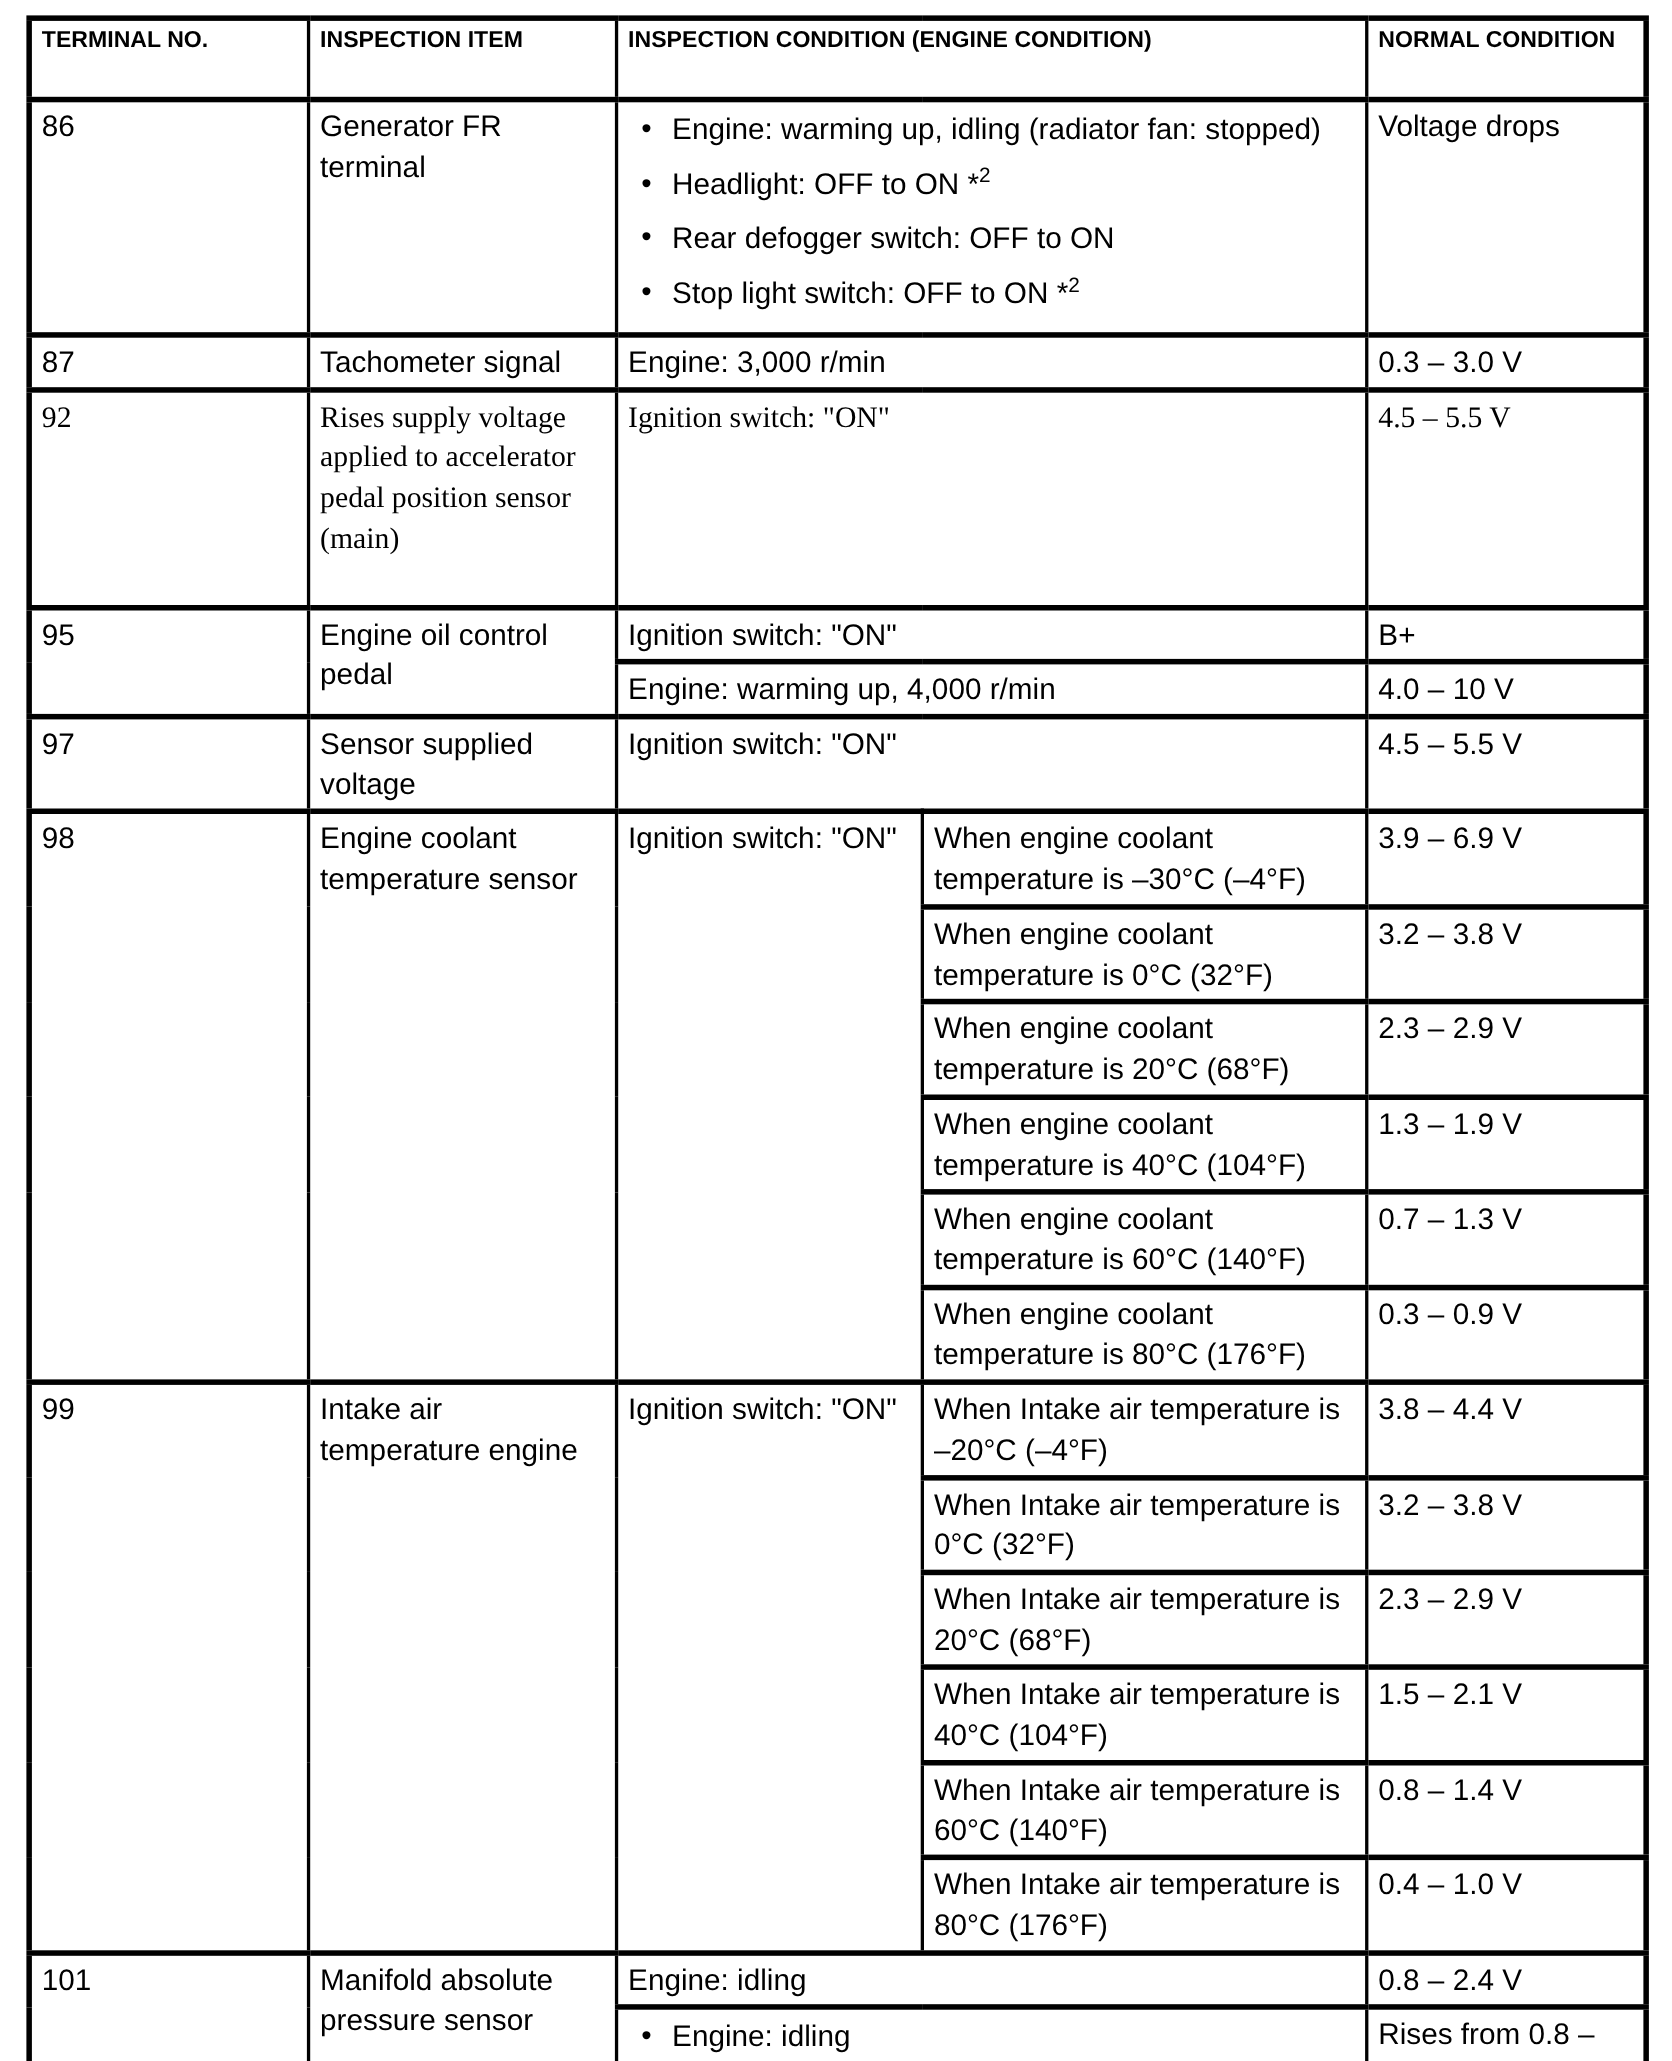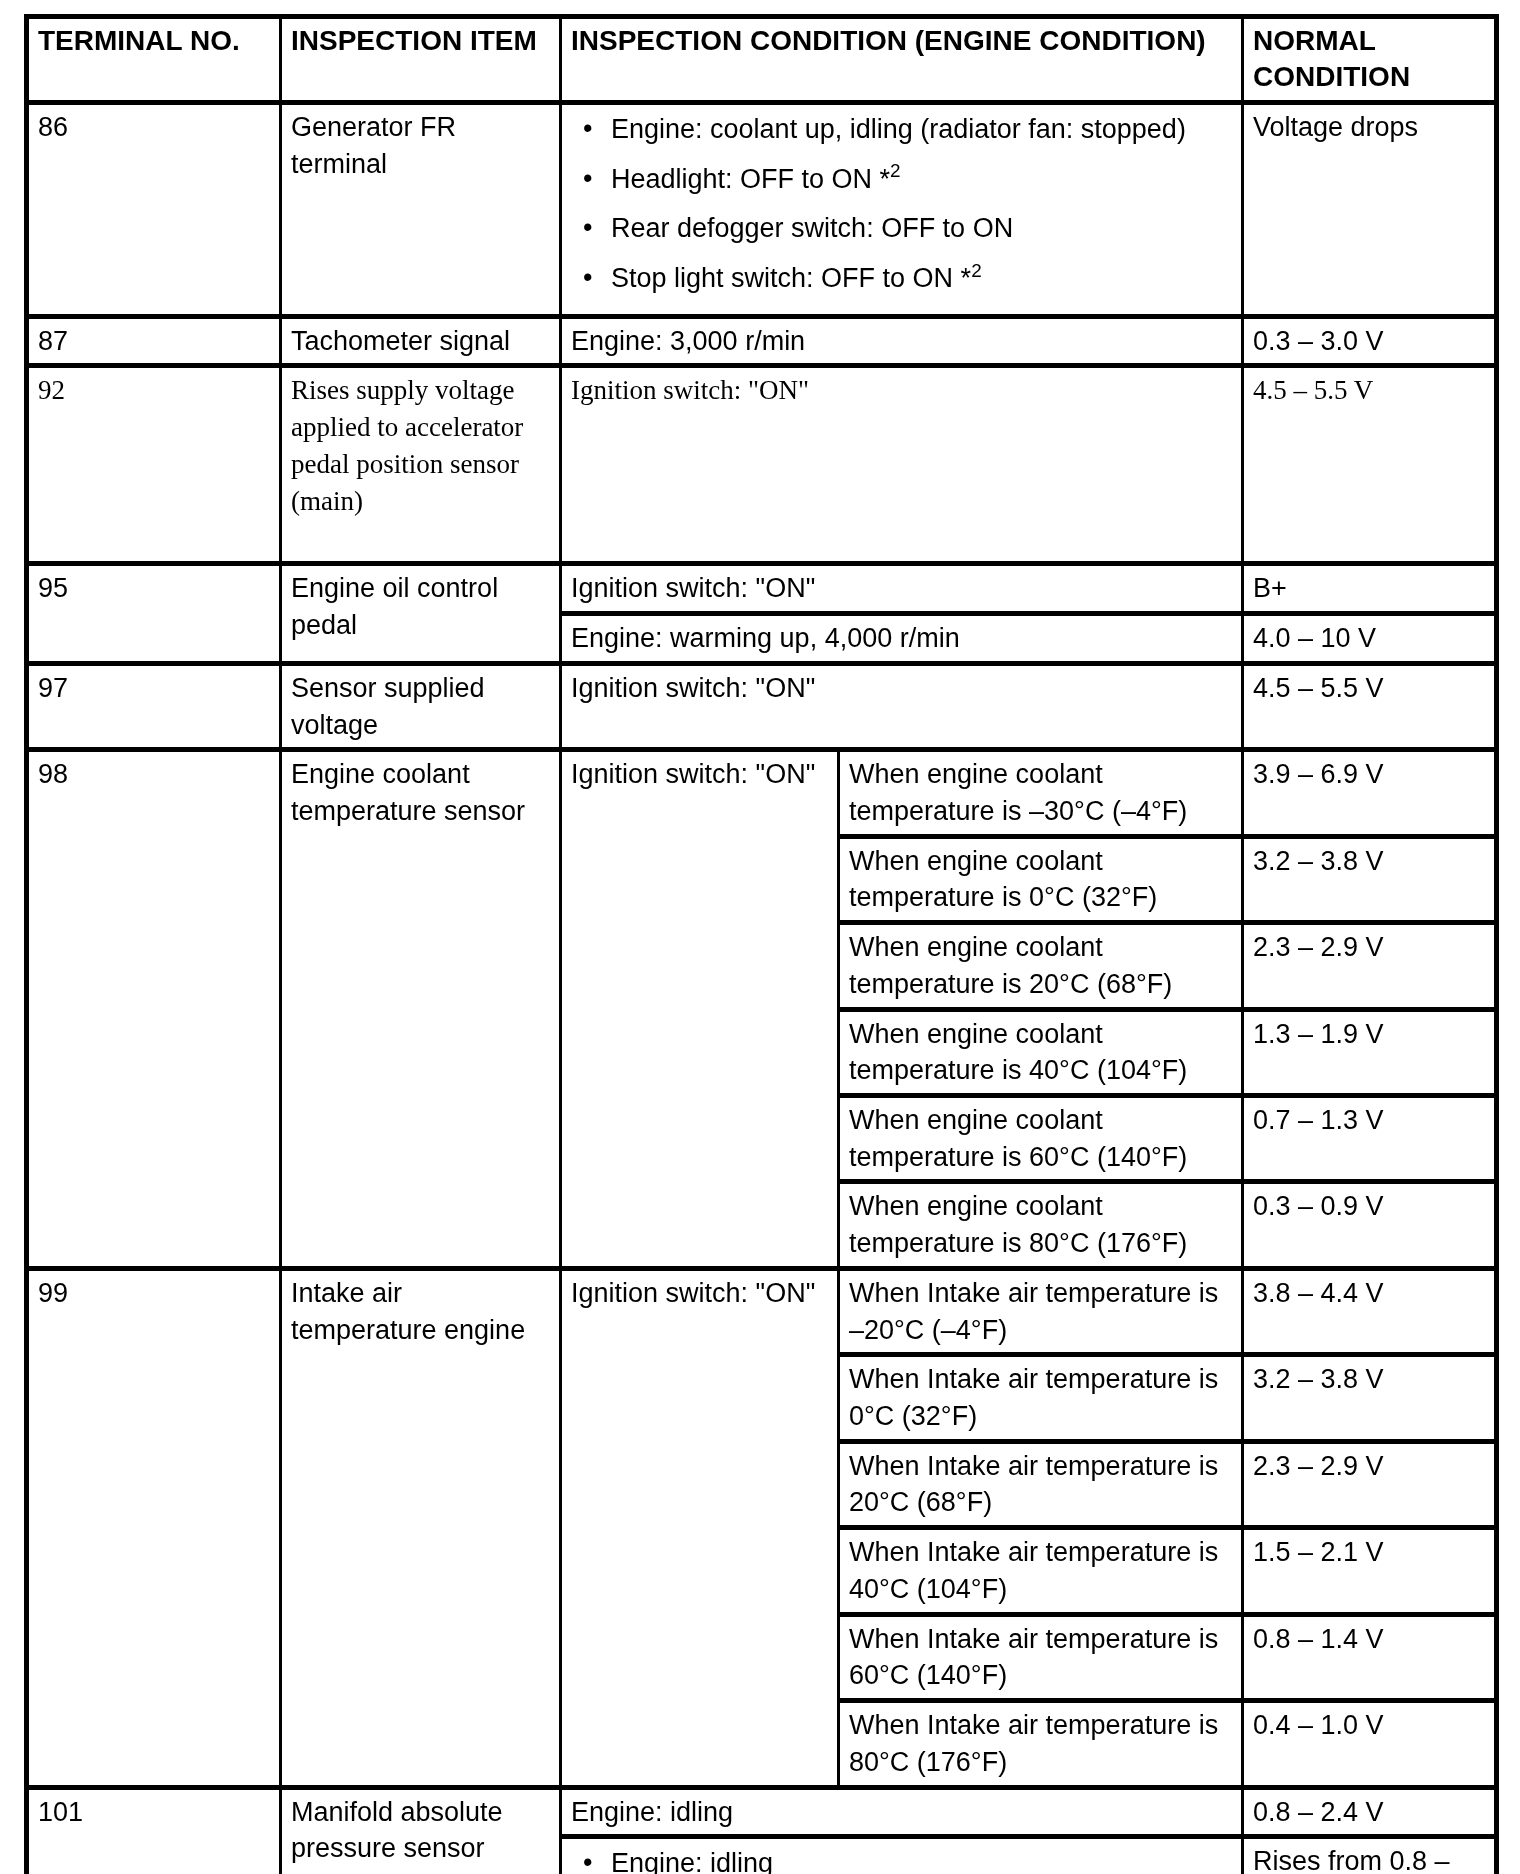--- a/index.html
+++ b/index.html
@@ -30,21 +30,21 @@
     vertical-align: top;
     text-align: left;
     padding: 4px 8px 4px 9px;
     font-size: 27px;
     line-height: 1.36;
     font-weight: normal;
     overflow: hidden;
   }
   table.spec th {
     font-weight: bold;
-    font-size: 28px;
+    font-size: 21px;
     line-height: 1.3;
   }
   
   tr.rh-hdr   { height: 74px; }
   tr.rh-86    { height: 208px; }
   tr.rh-87    { height: 44px; }
   tr.rh-92    { height: 198px; font-family: Liberation Serif, serif; }
   tr.rh-95a   { height: 40px; }
   tr.rh-95b   { height: 40px; }
   tr.rh-97    { height: 78px; }
@@ -96,21 +96,21 @@
     <th>INSPECTION ITEM</th>
     <th colspan="2">INSPECTION CONDITION (ENGINE CONDITION)</th>
     <th>NORMAL CONDITION</th>
   </tr>
 
   <tr class="rh-86">
     <td>86</td>
     <td>Generator FR terminal</td>
     <td colspan="2">
       <ul class="bullets">
-        <li><span class="dot">•</span><span>Engine: coolant up, idling (radiator fan: stopped)</span><sup class="fnote"></sup></li>
+        <li><span class="dot">•</span><span>Engine: warming up, idling (radiator fan: stopped)</span><sup class="fnote"></sup></li>
         <li><span class="dot">•</span><span>Headlight: OFF to ON *</span><sup class="fnote">2</sup></li>
         <li><span class="dot">•</span><span>Rear defogger switch: OFF to ON</span><sup class="fnote"></sup></li>
         <li><span class="dot">•</span><span>Stop light switch: OFF to ON *</span><sup class="fnote">2</sup></li>
       </ul>
     </td>
     <td>Voltage drops</td>
   </tr>
 
   <tr class="rh-87">
     <td>87</td>

